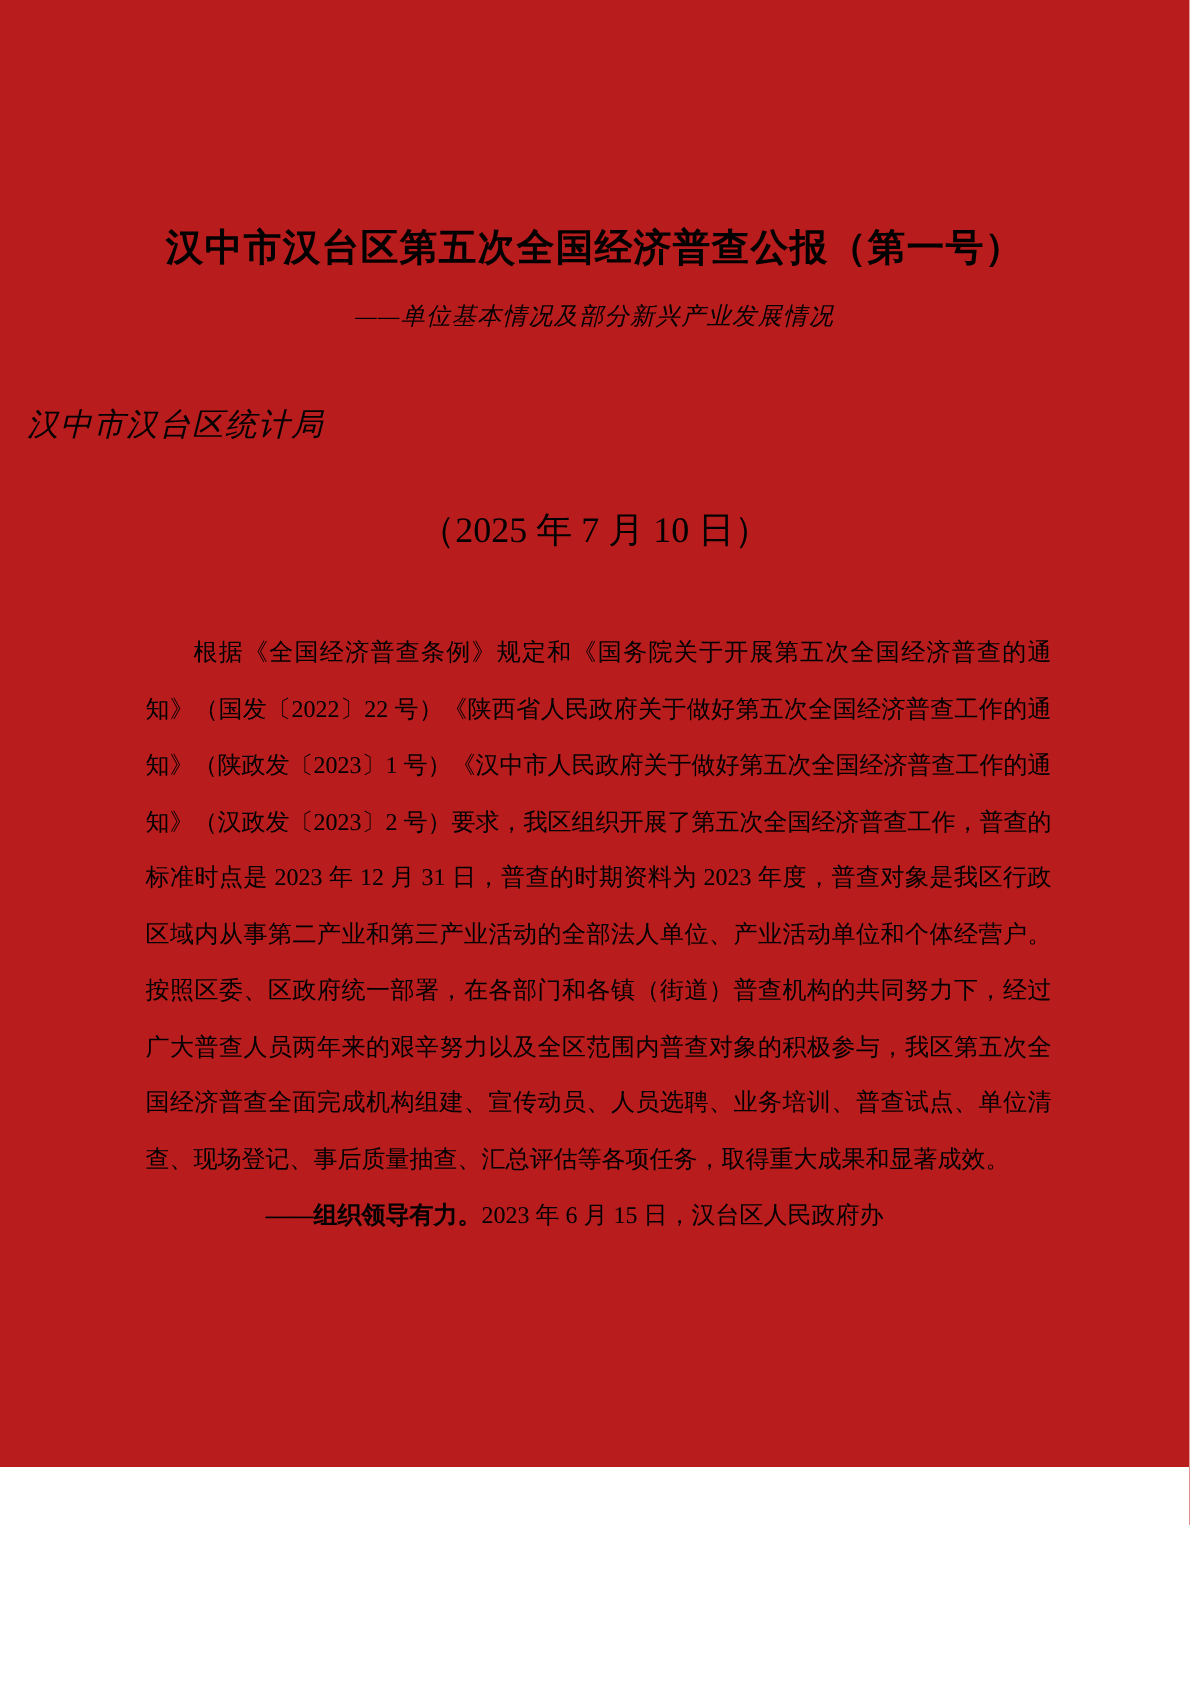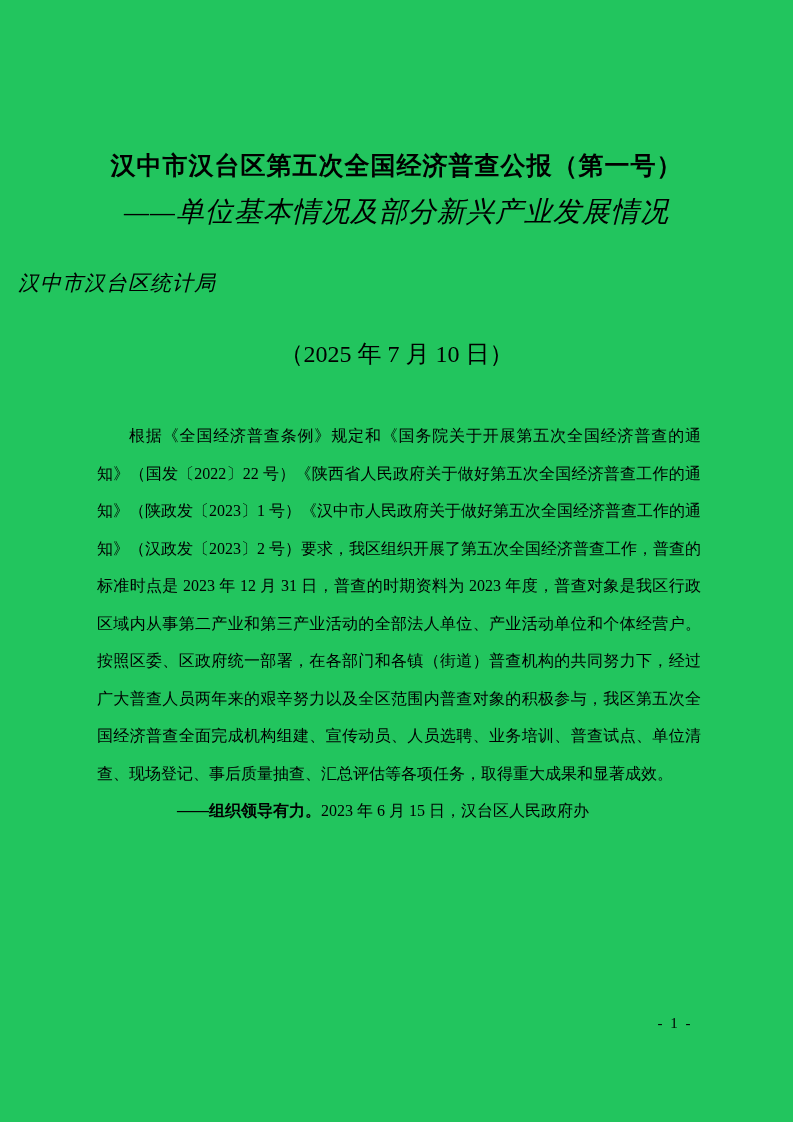--- a/index.html
+++ b/index.html
@@ -3,22 +3,22 @@
 <meta charset="utf-8">
 <style>
   html, body {
     margin: 0;
     padding: 0;
     background: #ffffff;
   }
   .page {
     position: relative;
     width: 793px;
-    height: 1122px;
-    background: #22c55e;
+    height: 978px;
+    background: #b91c1c;
     overflow: hidden;
     color: #000000;
     font-family: "Liberation Serif", "DejaVu Serif", serif;
   }
   .title {
     position: absolute;
     top: 149px;
     left: 0;
     width: 100%;
     margin: 0;
@@ -27,21 +27,21 @@
     font-weight: 700;
     letter-spacing: 1px;
     line-height: 33px;
   }
   .subtitle {
     position: absolute;
     top: 196px;
     left: 0;
     width: 100%;
     text-align: center;
-    font-size: 28px;
+    font-size: 16px;
     font-style: italic;
     letter-spacing: 1px;
     line-height: 31px;
   }
   .issuer {
     position: absolute;
     left: 0;
     width: 100%;
     text-align: left;
     font-size: 21px;

